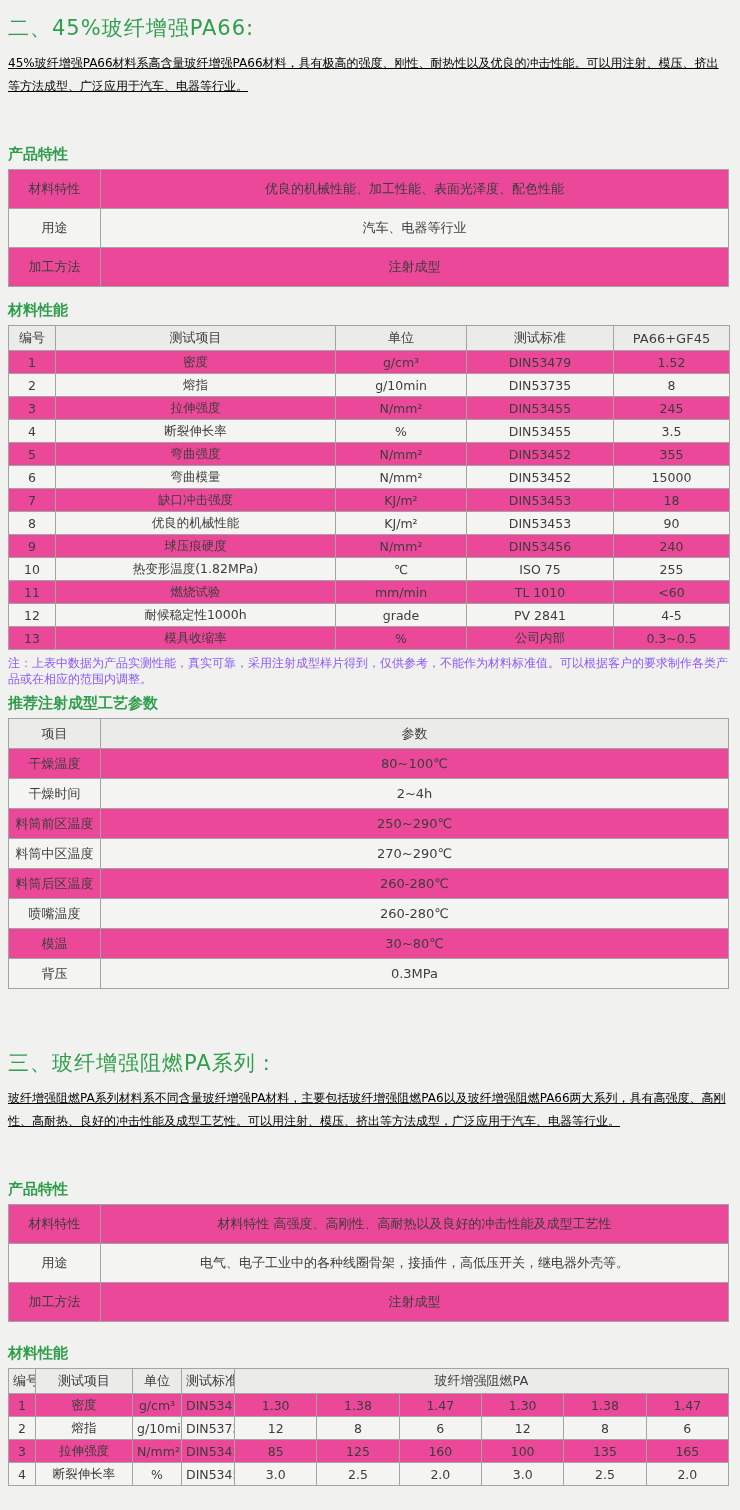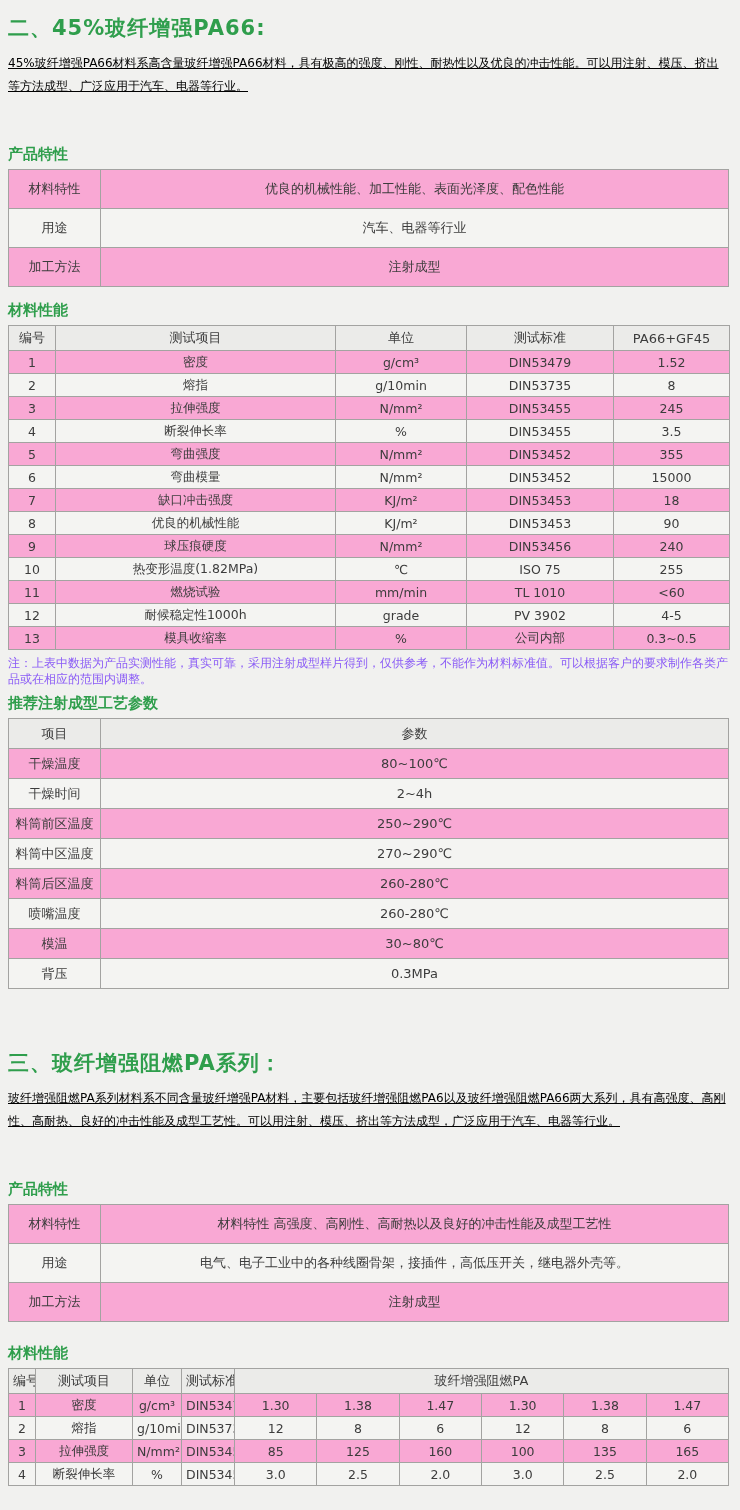--- a/index.html
+++ b/index.html
@@ -9,21 +9,21 @@
     background: #f1f1ef;
     font-family: "DejaVu Sans", "Liberation Sans", sans-serif;
     color: #3f3f3f;
     overflow: hidden;
   }
   .page { padding: 6px 10px 0 8px; }
 
   .main-title {
     color: #2f9e4c;
     font-size: 21px;
-    font-weight: bold;
+    font-weight: normal;
     margin: 8px 0 10px 0;
     letter-spacing: 1px;
   }
   .intro {
     font-size: 12px;
     line-height: 23px;
     color: #000000;
     margin: 0 0 0 0;
     text-decoration: underline;
   }
@@ -33,21 +33,21 @@
     font-weight: bold;
     margin: 0 0 5px 0;
   }
   .gap-lg { margin-top: 47px; }
   .gap-md { margin-top: 14px; }
 
   table {
     border-collapse: collapse;
     width: 721px;
     table-layout: fixed;
-    background: #f9a8d4;
+    background: #ec4899;
   }
   th, td {
     border: 1px solid #a3a3a1;
     text-align: center;
     font-size: 13px;
     font-weight: normal;
     color: #3c3c3c;
     padding: 1px 4px;
     overflow: hidden;
     white-space: nowrap;
@@ -194,21 +194,21 @@
           <td>11</td>
           <td>燃烧试验</td>
           <td>mm/min</td>
           <td>TL 1010</td>
           <td>&lt;60</td>
         </tr>
         <tr>
           <td>12</td>
           <td>耐候稳定性1000h</td>
           <td>grade</td>
-          <td>PV 3902</td>
+          <td>PV 2841</td>
           <td>4-5</td>
         </tr>
         <tr>
           <td>13</td>
           <td>模具收缩率</td>
           <td>%</td>
           <td>公司内部</td>
           <td>0.3~0.5</td>
         </tr>
       </tbody>

